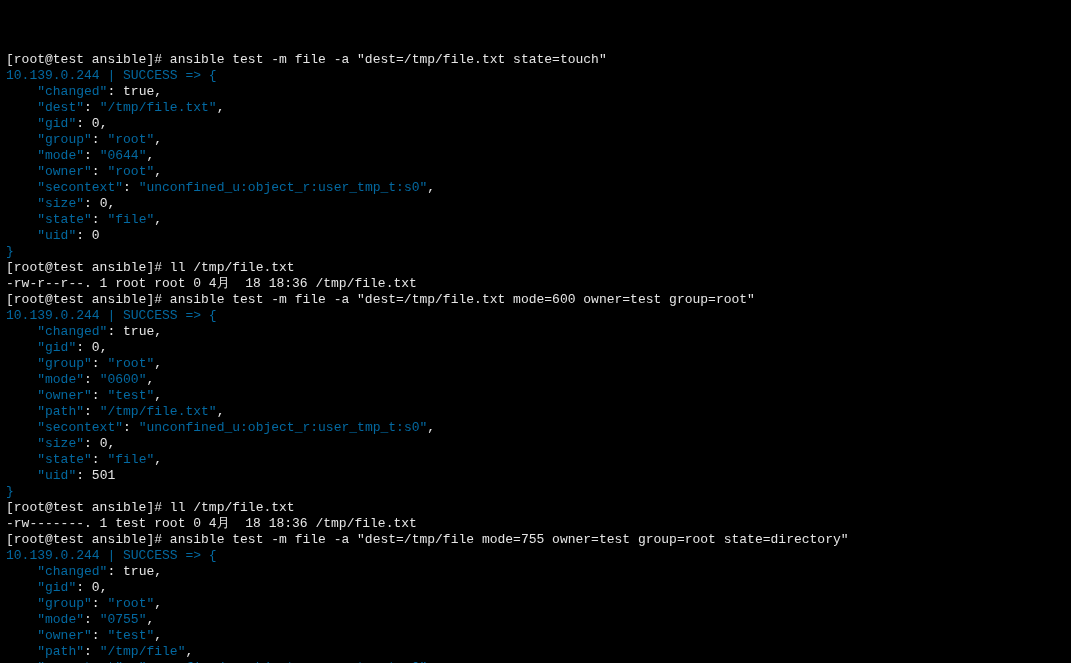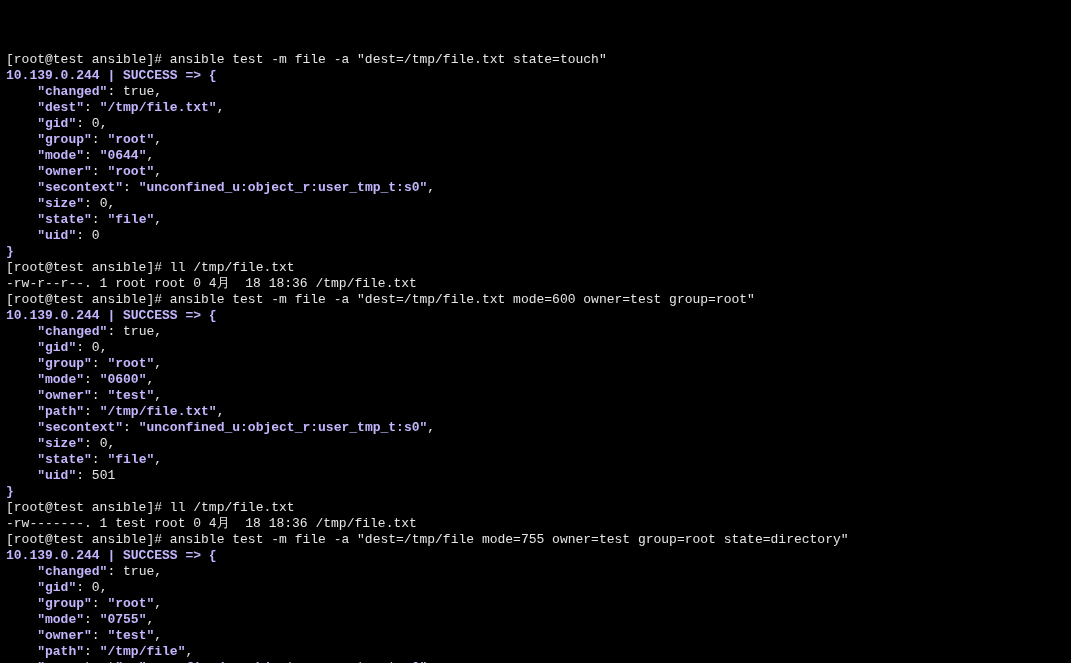--- a/index.html
+++ b/index.html
@@ -8,21 +8,21 @@
     background: #000;
     font-family: "Consolas", "Courier New", monospace;
     font-size: 13px;
     line-height: 16px;
     color: #ddd;
     white-space: pre;
     width: 1071px;
     box-sizing: border-box;
   }
   .w { color: #e5e5e5; }
-  .y { color: #c4b5fd; font-weight: bold; }
+  .y { color: #0369a1; }
 </style>
 </head>
 <body>
 
 
 <div id="terminal"><div><span class="w">[root@test ansible]# </span><span class="w">ansible test -m file -a "dest=/tmp/file.txt state=touch"</span></div><div><span class="y">10.139.0.244 | SUCCESS =&gt; {</span></div><div><span class="y">    "changed"</span><span class="w">: </span><span class="w">true</span><span class="w">,</span></div><div><span class="y">    "dest"</span><span class="w">: </span><span class="y">"/tmp/file.txt"</span><span class="w">,</span></div><div><span class="y">    "gid"</span><span class="w">: </span><span class="w">0</span><span class="w">,</span></div><div><span class="y">    "group"</span><span class="w">: </span><span class="y">"root"</span><span class="w">,</span></div><div><span class="y">    "mode"</span><span class="w">: </span><span class="y">"0644"</span><span class="w">,</span></div><div><span class="y">    "owner"</span><span class="w">: </span><span class="y">"root"</span><span class="w">,</span></div><div><span class="y">    "secontext"</span><span class="w">: </span><span class="y">"unconfined_u:object_r:user_tmp_t:s0"</span><span class="w">,</span></div><div><span class="y">    "size"</span><span class="w">: </span><span class="w">0</span><span class="w">,</span></div><div><span class="y">    "state"</span><span class="w">: </span><span class="y">"file"</span><span class="w">,</span></div><div><span class="y">    "uid"</span><span class="w">: </span><span class="w">0</span></div><div><span class="y">}</span></div><div><span class="w">[root@test ansible]# </span><span class="w">ll /tmp/file.txt</span></div><div><span class="w">-rw-r--r--. 1 root root 0 4月  18 18:36 /tmp/file.txt</span></div><div><span class="w">[root@test ansible]# </span><span class="w">ansible test -m file -a "dest=/tmp/file.txt mode=600 owner=test group=root"</span></div><div><span class="y">10.139.0.244 | SUCCESS =&gt; {</span></div><div><span class="y">    "changed"</span><span class="w">: </span><span class="w">true</span><span class="w">,</span></div><div><span class="y">    "gid"</span><span class="w">: </span><span class="w">0</span><span class="w">,</span></div><div><span class="y">    "group"</span><span class="w">: </span><span class="y">"root"</span><span class="w">,</span></div><div><span class="y">    "mode"</span><span class="w">: </span><span class="y">"0600"</span><span class="w">,</span></div><div><span class="y">    "owner"</span><span class="w">: </span><span class="y">"test"</span><span class="w">,</span></div><div><span class="y">    "path"</span><span class="w">: </span><span class="y">"/tmp/file.txt"</span><span class="w">,</span></div><div><span class="y">    "secontext"</span><span class="w">: </span><span class="y">"unconfined_u:object_r:user_tmp_t:s0"</span><span class="w">,</span></div><div><span class="y">    "size"</span><span class="w">: </span><span class="w">0</span><span class="w">,</span></div><div><span class="y">    "state"</span><span class="w">: </span><span class="y">"file"</span><span class="w">,</span></div><div><span class="y">    "uid"</span><span class="w">: </span><span class="w">501</span></div><div><span class="y">}</span></div><div><span class="w">[root@test ansible]# </span><span class="w">ll /tmp/file.txt</span></div><div><span class="w">-rw-------. 1 test root 0 4月  18 18:36 /tmp/file.txt</span></div><div><span class="w">[root@test ansible]# </span><span class="w">ansible test -m file -a "dest=/tmp/file mode=755 owner=test group=root state=directory"</span></div><div><span class="y">10.139.0.244 | SUCCESS =&gt; {</span></div><div><span class="y">    "changed"</span><span class="w">: </span><span class="w">true</span><span class="w">,</span></div><div><span class="y">    "gid"</span><span class="w">: </span><span class="w">0</span><span class="w">,</span></div><div><span class="y">    "group"</span><span class="w">: </span><span class="y">"root"</span><span class="w">,</span></div><div><span class="y">    "mode"</span><span class="w">: </span><span class="y">"0755"</span><span class="w">,</span></div><div><span class="y">    "owner"</span><span class="w">: </span><span class="y">"test"</span><span class="w">,</span></div><div><span class="y">    "path"</span><span class="w">: </span><span class="y">"/tmp/file"</span><span class="w">,</span></div><div><span class="y">    "secontext"</span><span class="w">: </span><span class="y">"unconfined_u:object_r:user_tmp_t:s0"</span><span class="w">,</span></div></div>
 
 
 
 </body></html>

